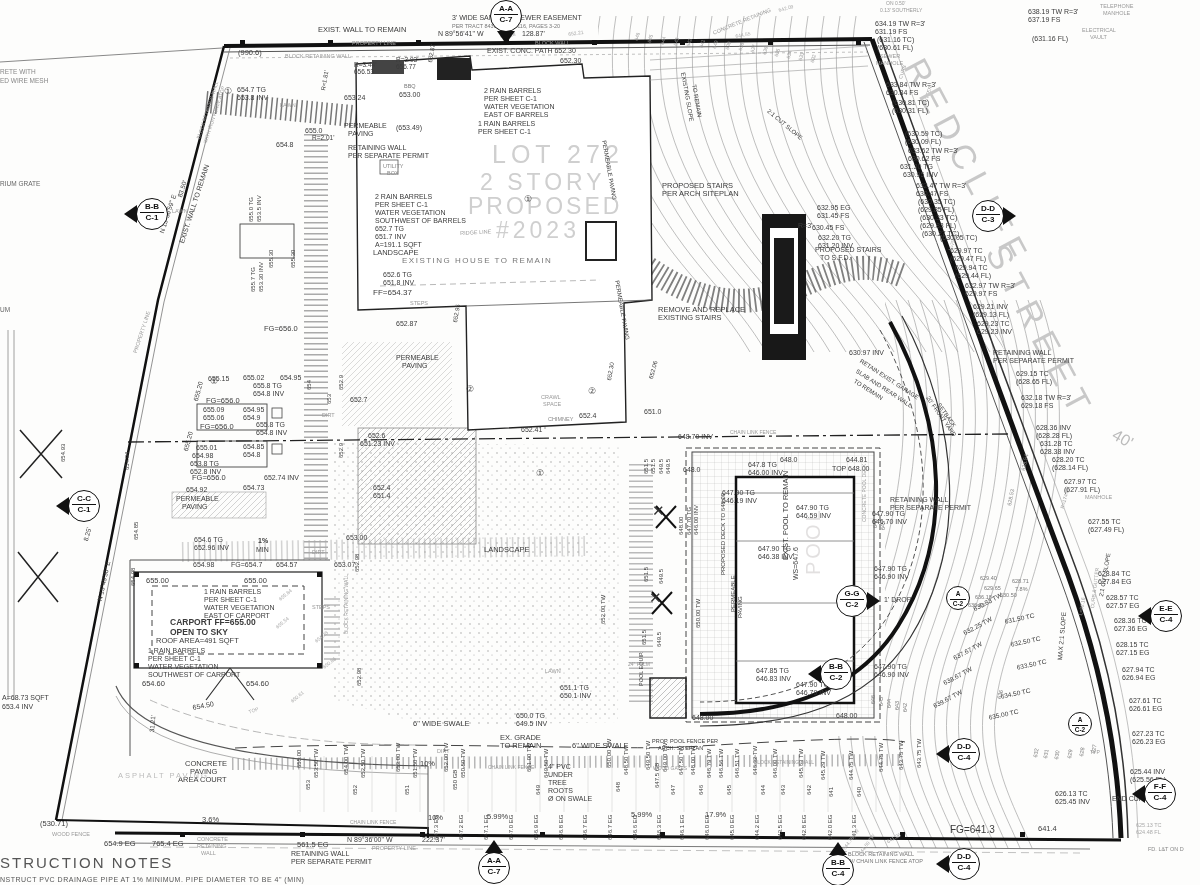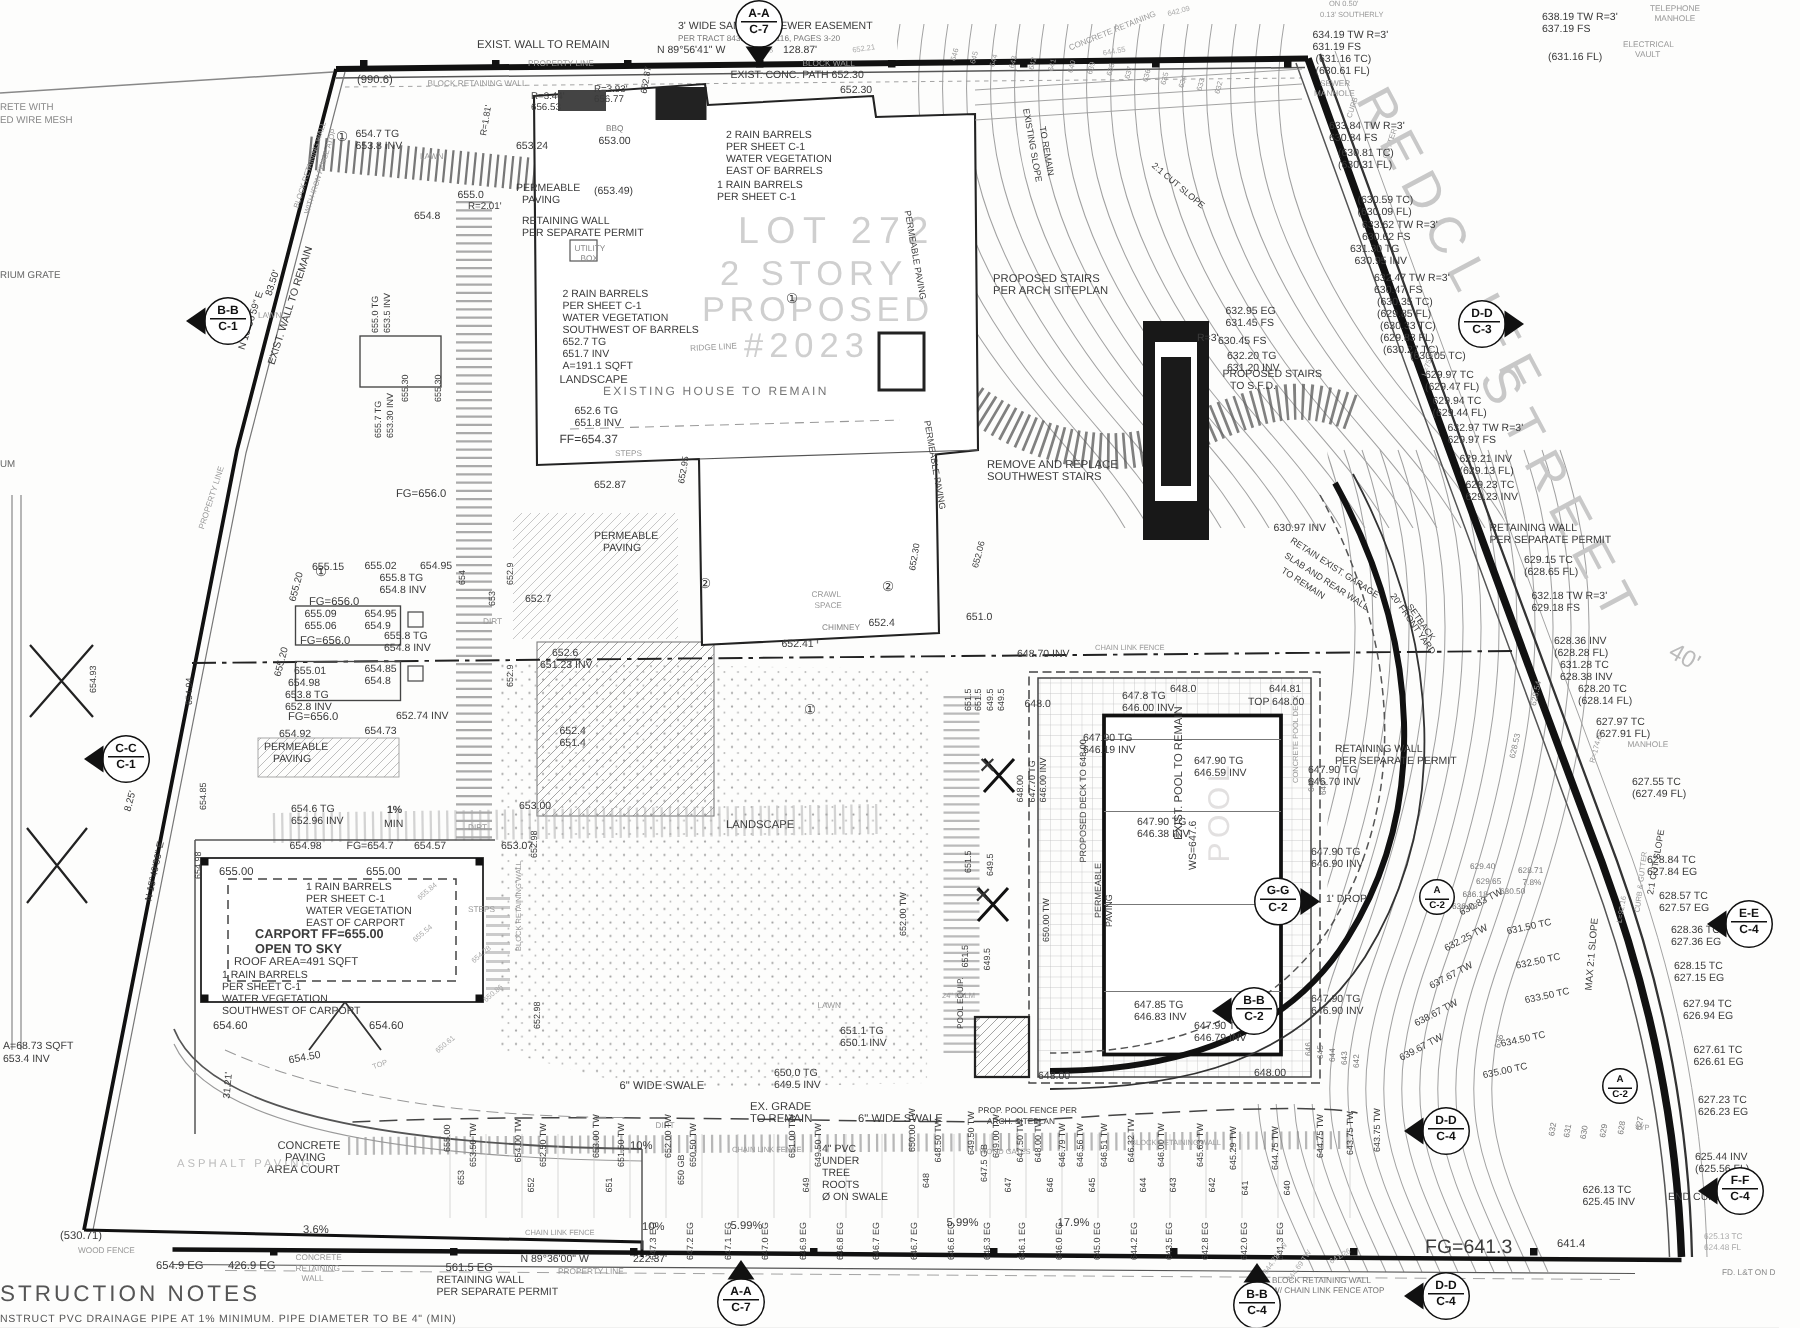--- a/index.html
+++ b/index.html
@@ -327,21 +327,21 @@
     <div class="lbl" style="left: 1060px; top: 508px; font-size: 5px; transform: rotate(-75deg); color: rgb(153, 153, 153);">R=174.85'</div>
     <div class="lbl" style="left: 1078px; top: 615px; font-size: 5px; transform: rotate(-80deg); color: rgb(153, 153, 153);">L=92.16</div>
     <div class="lbl" style="left: 1090px; top: 608px; font-size: 5px; transform: rotate(-83deg); color: rgb(153, 153, 153);">CURB &amp; GUTTER</div>
     <div class="lbl" style="left: 1090px; top: 750px; font-size: 5px; color: rgb(153, 153, 153);">TYP</div>
     <div class="lbl" style="left: 1098px; top: 596px; font-size: 6px; transform: rotate(-80deg);">2:1 CUT SLOPE</div>
     <div class="lbl" style="left: 1056px; top: 660px; font-size: 6.5px; transform: rotate(-85deg);">MAX 2:1 SLOPE</div>
     <div class="lbl" style="left: 770px; top: 108px; font-size: 6px; transform: rotate(40deg);">2:1 CUT SLOPE</div>
     <div class="lbl" style="left: 662px; top: 182px; font-size: 7.5px;">PROPOSED STAIRS</div>
     <div class="lbl" style="left: 662px; top: 190px; font-size: 7.5px;">PER ARCH SITEPLAN</div>
     <div class="lbl" style="left: 658px; top: 306px; font-size: 7.5px;">REMOVE AND REPLACE</div>
-    <div class="lbl" style="left: 658px; top: 314px; font-size: 7.5px;">SOUTHWEST STAIRS</div>
+    <div class="lbl" style="left: 658px; top: 314px; font-size: 7.5px;">EXISTING STAIRS</div>
     <div class="lbl" style="left: 815px; top: 246px; font-size: 7px;">PROPOSED STAIRS</div>
     <div class="lbl" style="left: 820px; top: 254px; font-size: 7px;">TO S.F.D.</div>
     <div class="lbl" style="left: 817px; top: 204px; font-size: 7px;">632.95 EG</div>
     <div class="lbl" style="left: 817px; top: 212px; font-size: 7px;">631.45 FS</div>
     <div class="lbl" style="left: 798px; top: 222px; font-size: 7px;">R=3'</div>
     <div class="lbl" style="left: 812px; top: 224px; font-size: 7px;">630.45 FS</div>
     <div class="lbl" style="left: 818px; top: 234px; font-size: 7px;">632.20 TG</div>
     <div class="lbl" style="left: 818px; top: 242px; font-size: 7px;">631.20 INV</div>
     <div class="lbl" style="left: 849px; top: 349px; font-size: 7px;">630.97 INV</div>
     <div class="lbl" style="left: 862px; top: 358px; font-size: 6px; transform: rotate(33deg);">RETAIN EXIST. GARAGE</div>
@@ -599,21 +599,21 @@
     <div class="lbl" style="left: 322px; top: 666px; font-size: 5px; transform: rotate(-40deg); color: rgb(170, 170, 170);">650.86</div>
     <div class="lbl" style="left: 290px; top: 700px; font-size: 5px; transform: rotate(-40deg); color: rgb(170, 170, 170);">650.61</div>
     <div class="lbl" style="left: 344px; top: 634px; font-size: 5px; transform: rotate(-90deg); color: rgb(153, 153, 153);">BLOCK RETAINING WALL</div>
     <div class="lbl" style="left: 185px; top: 760px; font-size: 7.5px;">CONCRETE</div>
     <div class="lbl" style="left: 190px; top: 768px; font-size: 7.5px;">PAVING</div>
     <div class="lbl" style="left: 178px; top: 776px; font-size: 7.5px;">AREA COURT</div>
     <div class="lbl" style="left: 118px; top: 772px; font-size: 7.5px; color: rgb(187, 187, 187); letter-spacing: 2px;">ASPHALT PAVING</div>
     <div class="lbl" style="left: 40px; top: 820px; font-size: 7.5px;">(530.71)</div>
     <div class="lbl" style="left: 52px; top: 831px; font-size: 5.5px; color: rgb(153, 153, 153);">WOOD FENCE</div>
     <div class="lbl" style="left: 104px; top: 840px; font-size: 7.5px;">654.9 EG</div>
-    <div class="lbl" style="left: 152px; top: 840px; font-size: 7.5px;">426.9 EG</div>
+    <div class="lbl" style="left: 152px; top: 840px; font-size: 7.5px;">765.4 EG</div>
     <div class="lbl" style="left: 197px; top: 836px; font-size: 5.5px; color: rgb(153, 153, 153);">CONCRETE</div>
     <div class="lbl" style="left: 197px; top: 843px; font-size: 5.5px; color: rgb(153, 153, 153);">RETAINING</div>
     <div class="lbl" style="left: 201px; top: 850px; font-size: 5.5px; color: rgb(153, 153, 153);">WALL</div>
     <div class="lbl" style="left: 202px; top: 816px; font-size: 7.5px;">3.6%</div>
     <div class="lbl" style="left: 297px; top: 841px; font-size: 7.5px;">561.5 EG</div>
     <div class="lbl" style="left: 291px; top: 850px; font-size: 7px;">RETAINING WALL</div>
     <div class="lbl" style="left: 291px; top: 858px; font-size: 7px;">PER SEPARATE PERMIT</div>
     <div class="lbl" style="left: 347px; top: 836px; font-size: 7px;">N 89°36'00" W</div>
     <div class="lbl" style="left: 422px; top: 836px; font-size: 7px;">222.37'</div>
     <div class="lbl" style="left: 372px; top: 845px; font-size: 5.5px; color: rgb(153, 153, 153);">PROPERTY LINE</div>
@@ -689,21 +689,21 @@
     <div class="lbl" style="left: 548px; top: 795px; font-size: 7px;">Ø ON SWALE</div>
     <div class="lbl" style="left: 488px; top: 765px; font-size: 5px; color: rgb(153, 153, 153);">CHAIN LINK FENCE</div>
     <div class="lbl" style="left: 350px; top: 820px; font-size: 5px; color: rgb(153, 153, 153);">CHAIN LINK FENCE</div>
     <div class="lbl" style="left: 754px; top: 760px; font-size: 5px; color: rgb(153, 153, 153);">BLOCK RETAINING WALL</div>
     <div class="lbl" style="left: 653px; top: 766px; font-size: 5px; color: rgb(153, 153, 153);">WOOD GATES</div>
     <div class="lbl" style="left: 848px; top: 851px; font-size: 5.5px; color: rgb(119, 119, 119);">BLOCK RETAINING WALL</div>
     <div class="lbl" style="left: 848px; top: 858px; font-size: 5.5px; color: rgb(119, 119, 119);">W/ CHAIN LINK FENCE ATOP</div>
     <div class="lbl" style="left: 886px; top: 840px; font-size: 5px; transform: rotate(-30deg); color: rgb(170, 170, 170);">641.26</div>
     <div class="lbl" style="left: 842px; top: 848px; font-size: 5px; transform: rotate(-55deg); color: rgb(170, 170, 170);">644.78 TW</div>
     <div class="lbl" style="left: 858px; top: 853px; font-size: 5px; transform: rotate(-55deg); color: rgb(170, 170, 170);">644.69 TW</div>
-    <div class="lbl" style="left: 950px; top: 824px; font-size: 13px; text-align: right;">FG=641.3</div>
+    <div class="lbl" style="left: 950px; top: 824px; font-size: 10px; text-align: right;">FG=641.3</div>
     <div class="lbl" style="left: 1038px; top: 825px; font-size: 7.5px;">641.4</div>
     <div class="lbl" style="left: 1004px; top: 618px; font-size: 6.5px; transform: rotate(-12deg);">631.50 TC</div>
     <div class="lbl" style="left: 1010px; top: 641px; font-size: 6.5px; transform: rotate(-12deg);">632.50 TC</div>
     <div class="lbl" style="left: 1016px; top: 664px; font-size: 6.5px; transform: rotate(-12deg);">633.50 TC</div>
     <div class="lbl" style="left: 1000px; top: 693px; font-size: 6.5px; transform: rotate(-12deg);">634.50 TC</div>
     <div class="lbl" style="left: 988px; top: 714px; font-size: 6.5px; transform: rotate(-12deg);">635.00 TC</div>
     <div class="lbl" style="left: 972px; top: 606px; font-size: 6.5px; transform: rotate(-28deg);">630.83 TW</div>
     <div class="lbl" style="left: 962px; top: 630px; font-size: 6.5px; transform: rotate(-28deg);">632.25 TW</div>
     <div class="lbl" style="left: 952px; top: 655px; font-size: 6.5px; transform: rotate(-28deg);">637.67 TW</div>
     <div class="lbl" style="left: 942px; top: 680px; font-size: 6.5px; transform: rotate(-28deg);">638.67 TW</div>

